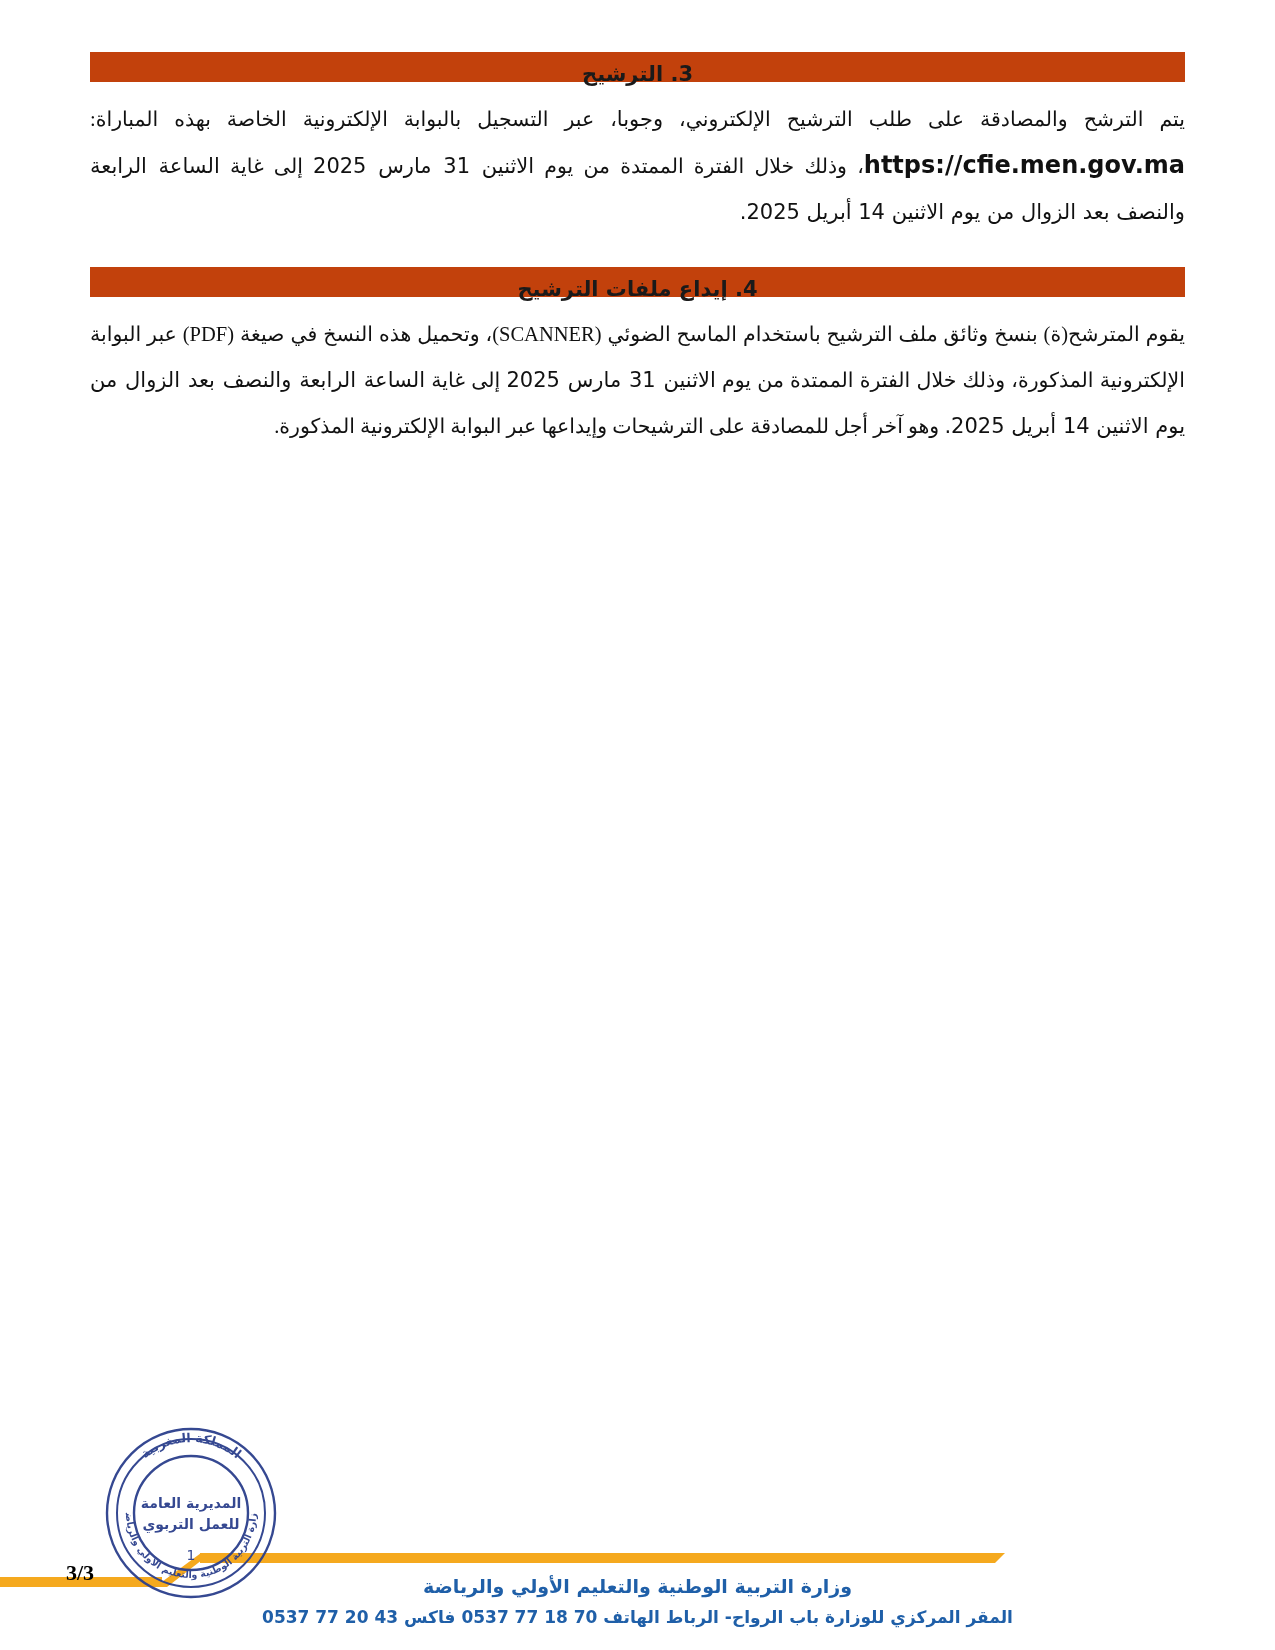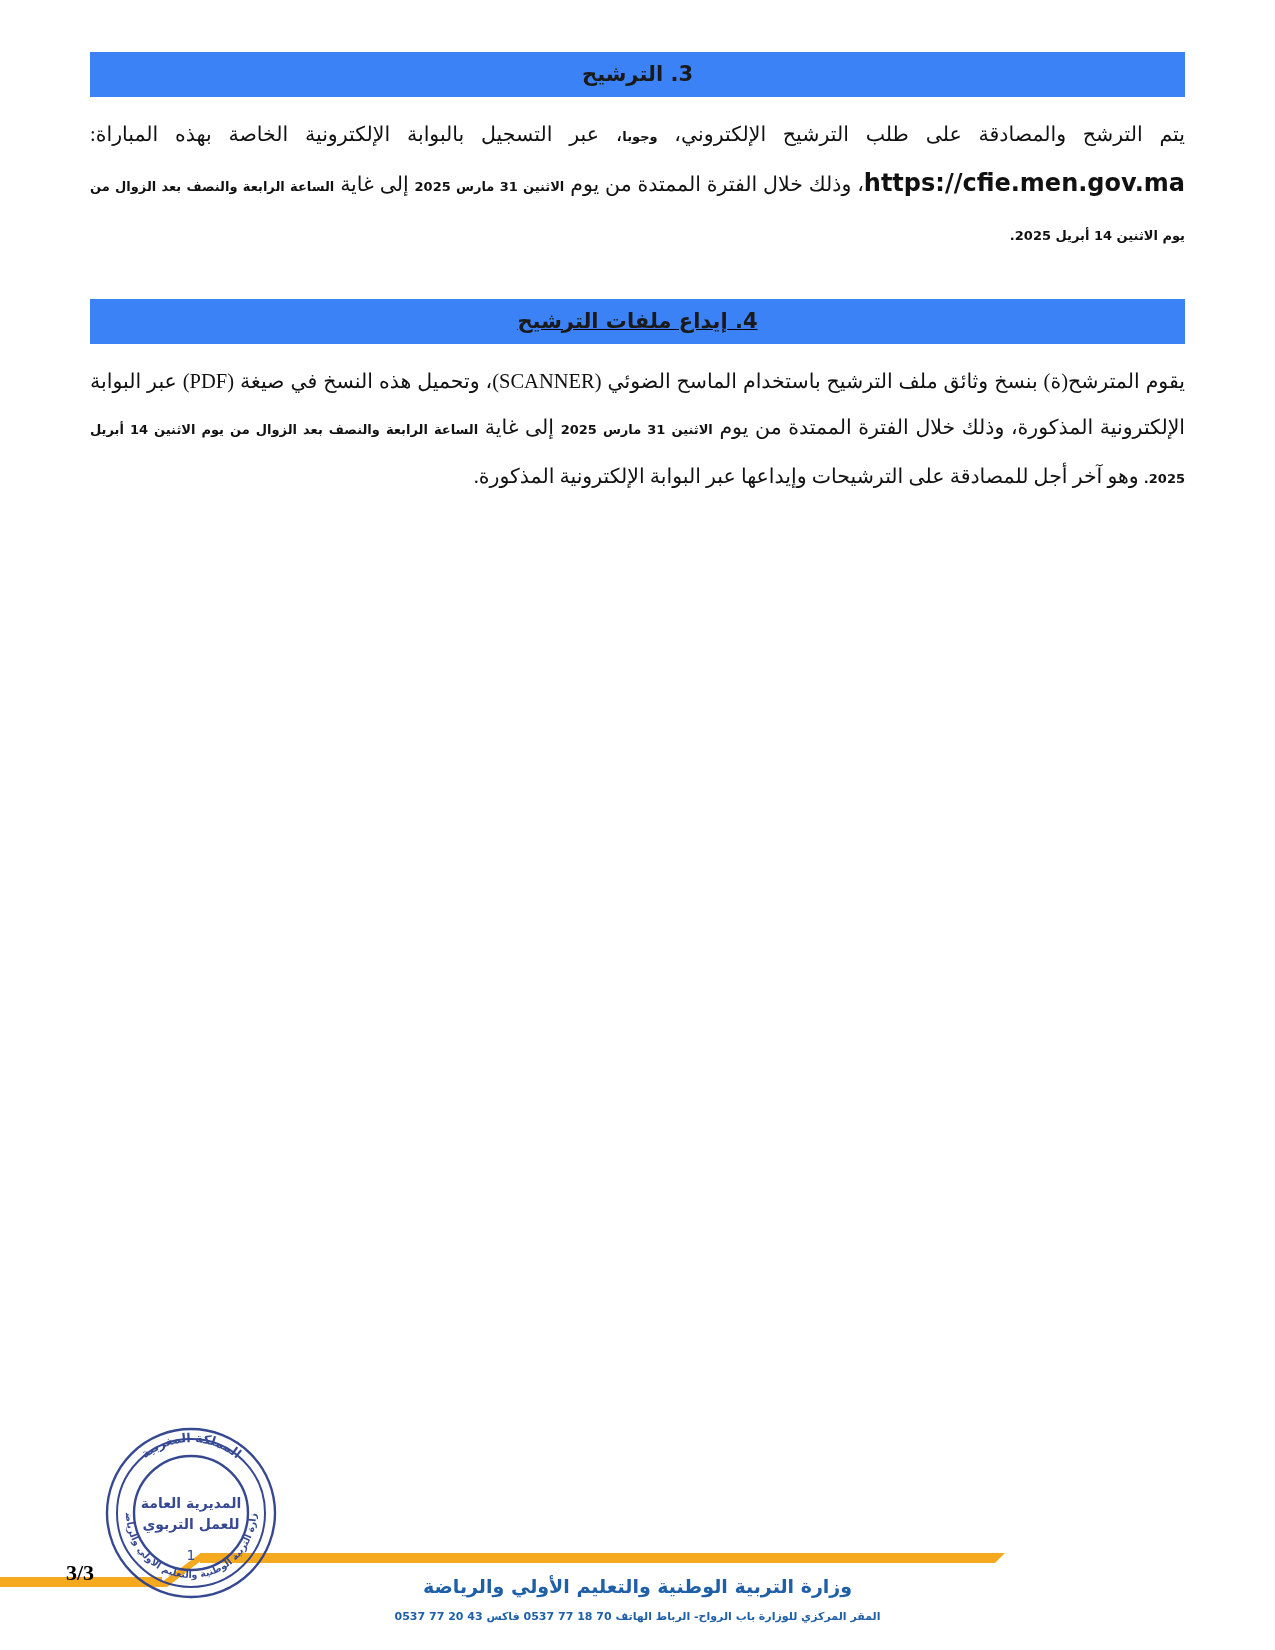--- a/index.html
+++ b/index.html
@@ -23,54 +23,53 @@
     position: absolute;
     top: 0;
     left: 0;
     right: 0;
     padding: 52px 90px 0 90px;
     box-sizing: border-box;
   }
 
   
   .section-band {
-    background: #3b82f6;
-    height: 45px;
+    background: #c2410c;
+    height: 30px;
     line-height: 45px;
     text-align: center;
     margin: 0;
   }
   .section-band .band-text {
     font-family: "DejaVu Sans", "Liberation Sans", sans-serif;
     font-size: 21px;
     font-weight: bold;
     color: #1a1a1a;
     letter-spacing: 0;
   }
 
   .section-band.second {
-    margin-top: 40px;
-    text-decoration: underline;
+    margin-top: 32px;
   }
 
   
   .para {
     margin: 14px 0 0 0;
     text-align: justify;
     text-align-last: right;
     direction: rtl;
     font-size: 20.5px;
     line-height: 46px;
     color: #111111;
     font-family: "Liberation Serif", "DejaVu Serif", serif;
   }
   .para .b {
-    font-weight: bold;
-    font-family: "DejaVu Sans", "Liberation Sans", sans-serif;
-    font-size: 13px;
+    font-weight: normal;
+    font-family: "DejaVu Sans", "Liberation Sans", sans-serif;
+    font-size: 21px;
   }
   .para .ltr {
     direction: ltr;
     unicode-bidi: embed;
     display: inline-block;
     font-weight: bold;
     font-family: "DejaVu Sans", "Liberation Sans", sans-serif;
     font-size: 24px;
   }
 
@@ -146,21 +145,21 @@
   }
   .footer-lines .l1 {
     font-family: "DejaVu Sans", "Liberation Sans", sans-serif;
     font-size: 19px;
     font-weight: bold;
     letter-spacing: 0;
     line-height: 32px;
   }
   .footer-lines .l2 {
     font-family: "DejaVu Sans", "Liberation Sans", sans-serif;
-    font-size: 11px;
+    font-size: 17px;
     font-weight: bold;
     line-height: 30px;
   }
   .footer-lines .num {
     direction: ltr;
     unicode-bidi: embed;
     display: inline-block;
   }
 </style>
 </head>

